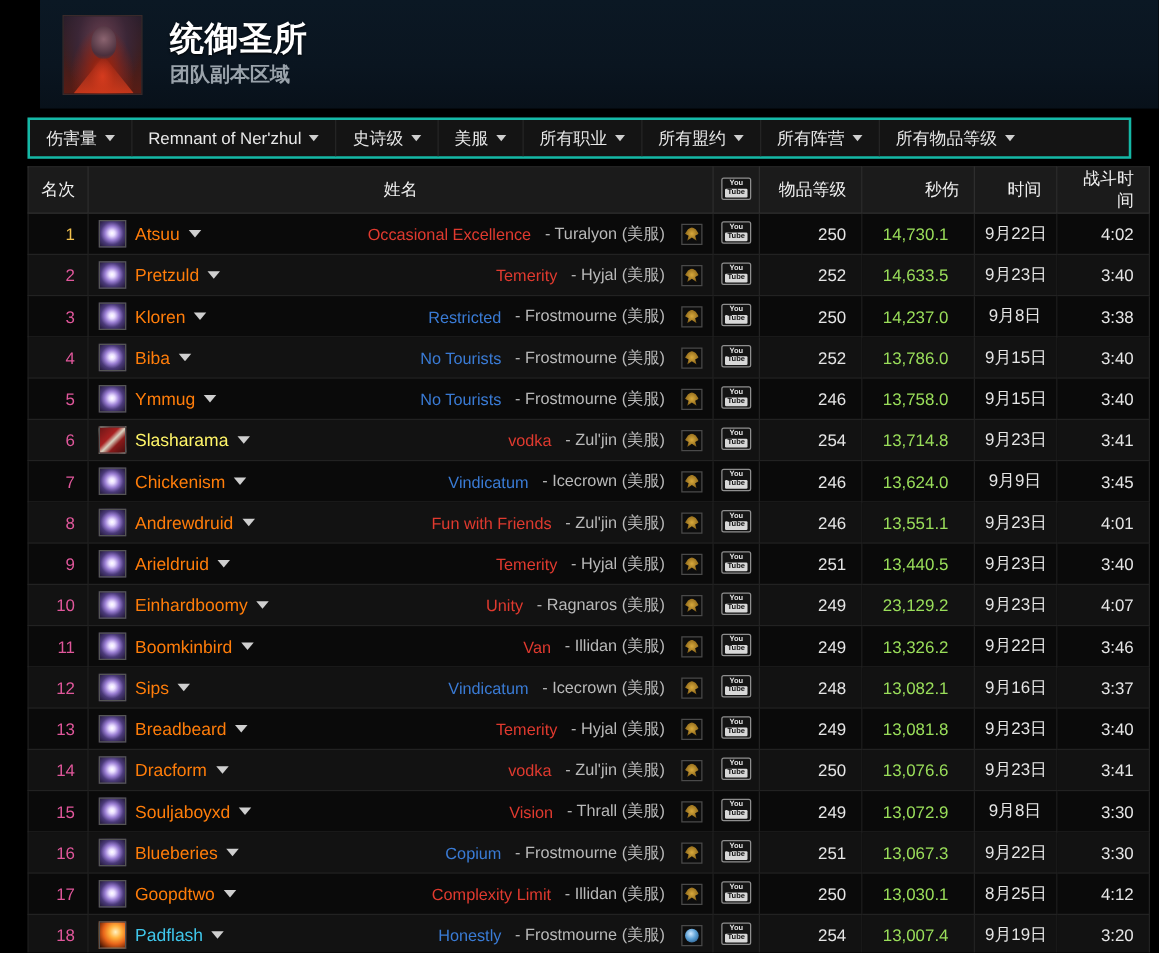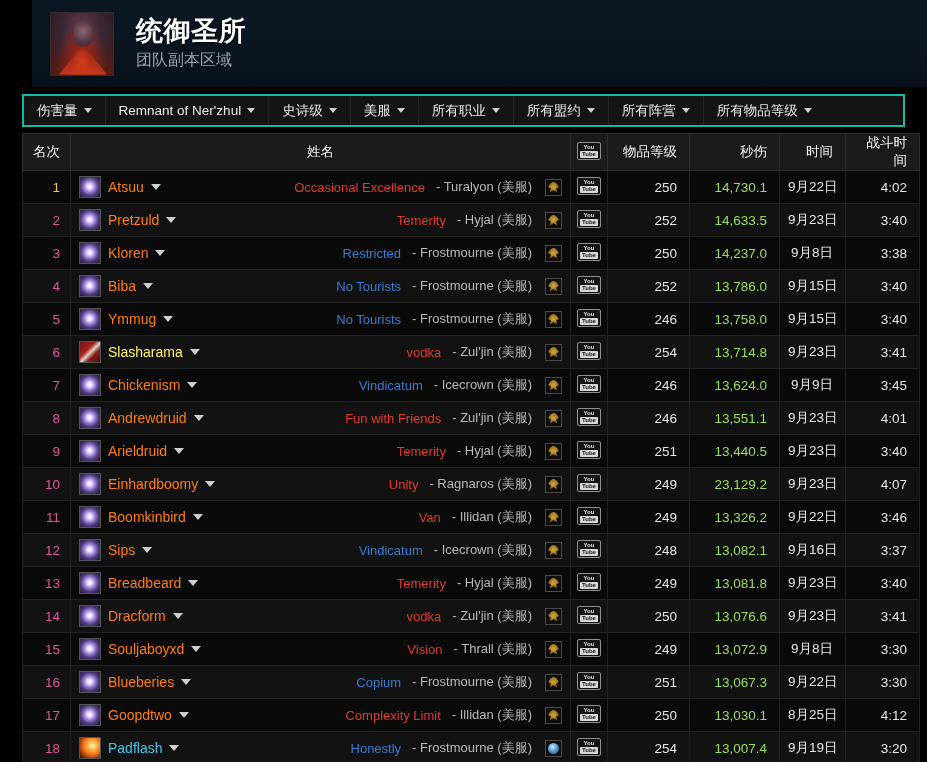--- a/index.html
+++ b/index.html
@@ -51,20 +51,21 @@
     font-size: 27px;
     font-weight: bold;
     line-height: 1.12;
     letter-spacing: 0.5px;
     text-shadow: 0 1px 2px #000;
   }
   .banner-sub {
     color: #9aa3ab;
     font-size: 16px;
     margin-top: 4px;
+    font-weight: bold;
   }
 
   
   .filterbar {
     height: 33px;
     margin: 6px 22px 0 22px;
     background: #141414;
     border: 2px solid #14b8a6;
     display: flex;
     align-items: stretch;
@@ -209,21 +210,21 @@
     font-weight: bold;
   }
   .yt-top { top: 1px; }
   .yt-bot {
     bottom: 1px; left: 2px; right: 2px;
     background: #d8d8d8;
     color: #141414;
     border-radius: 1px;
   }
 
-  .dps { color: #9ade5a; }
+  .dps { color: #9ade5a; text-align: center; }
 </style>
 </head>
 <body>
 
 <div class="banner">
   <div class="boss-thumb"></div>
   <div class="banner-text">
     <div class="banner-title">统御圣所</div>
     <div class="banner-sub">团队副本区域</div>
   </div>

